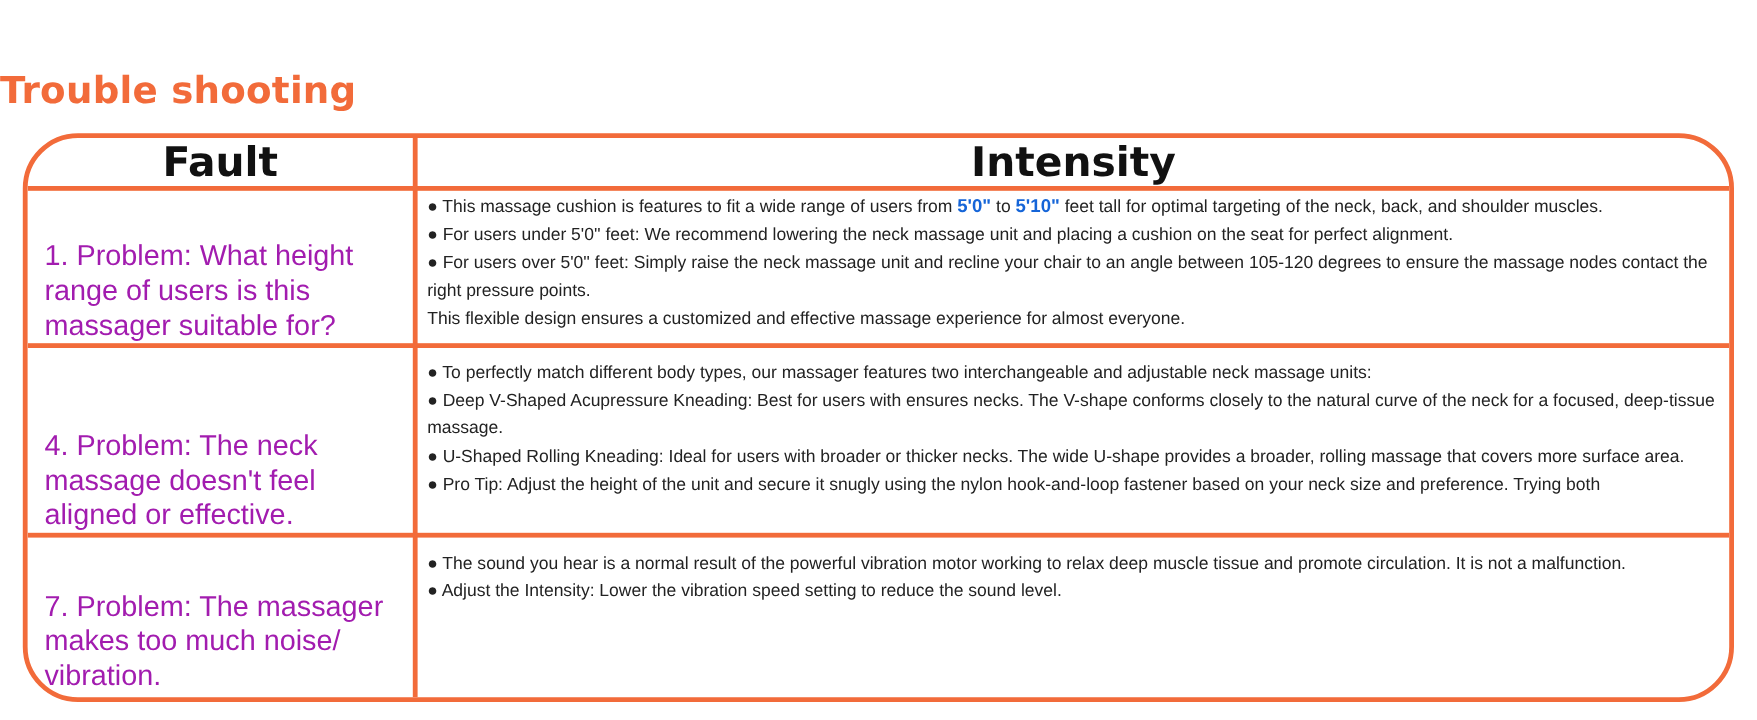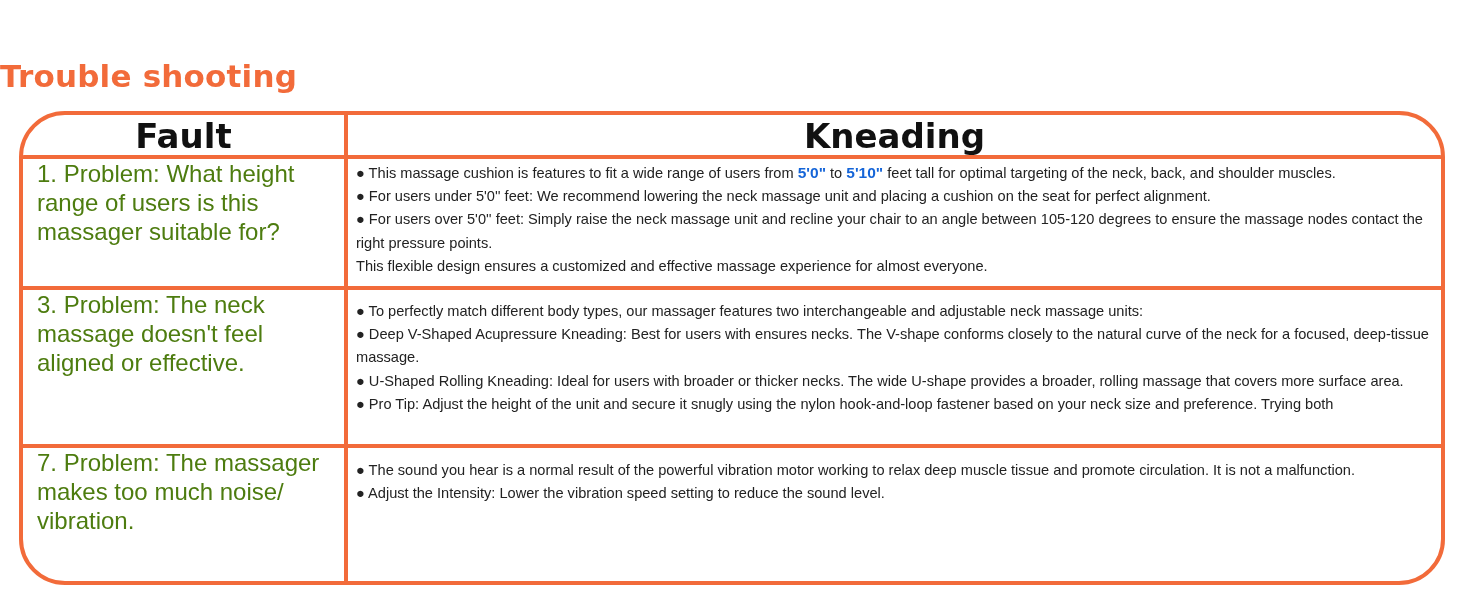--- a/index.html
+++ b/index.html
@@ -17,56 +17,56 @@
   .vline { position: absolute; left: 321px; top: 0; width: 4px; height: 100%; background: #F26B3A; }
   .hline { position: absolute; left: 0; width: 100%; height: 4px; background: #F26B3A; }
   .hdr {
     position: absolute; top: 0; height: 24px; line-height: 42px; text-align: center;
     font-family: "DejaVu Sans", sans-serif; font-weight: bold; font-size: 34px; color: #111;
   }
   .hdr-fault { left: 0; width: 321px; }
   .hdr-sol { left: 325px; width: 1093px; }
   .fault {
     position: absolute; left: 14px; width: 300px;
-    font-size: 24px; line-height: 29px; color: #4d7c0f;
-    display: flex; align-items: flex-start;
+    font-size: 24px; line-height: 29px; color: #a21caf;
+    display: flex; align-items: flex-end;
   }
   .sol {
     position: absolute; left: 333px; width: 1080px;
     font-size: 14.6px; line-height: 23.2px; color: #222;
   }
   .sol p { margin: 0; }
   .blue { color: #1565D8; font-weight: bold; font-size: 15.5px; }
 </style>
 </head>
 <body>
 
 <div class="title">Trouble shooting</div>
 
 <div class="table">
   <div class="vline"></div>
   <div class="hline" style="top:40px"></div>
   <div class="hline" style="top:171px"></div>
   <div class="hline" style="top:329px"></div>
 
   <div class="hdr hdr-fault">Fault</div>
-  <div class="hdr hdr-sol">Kneading</div>
+  <div class="hdr hdr-sol">Intensity</div>
 
   <div class="fault" style="top:44px;height:127px">
     <span>1. Problem: What height range of users is this massager suitable for?</span>
   </div>
   <div class="sol" style="top:46px">
     <p><span>● This massage cushion is features to fit a wide range of users from </span><span class="blue">5'0"</span><span> to </span><span class="blue">5'10"</span><span>  feet tall for optimal targeting of the neck, back, and shoulder muscles.</span></p>
     <p>● For users under 5'0'' feet: We recommend lowering the neck massage unit and placing a cushion on the seat for perfect alignment.</p>
     <p>● For users over 5'0'' feet: Simply raise the neck massage unit and recline your chair to an angle between 105-120 degrees to ensure the massage nodes contact the right pressure points.</p>
     <p>This flexible design ensures a customized and effective massage experience for almost everyone.</p>
   </div>
 
   <div class="fault" style="top:175px;height:154px">
-    <span>3. Problem: The neck massage doesn't feel aligned or effective.</span>
+    <span>4. Problem: The neck massage doesn't feel aligned or effective.</span>
   </div>
   <div class="sol" style="top:185px">
     <p>● To perfectly match different body types, our massager features two interchangeable and adjustable neck massage units:</p>
     <p>● Deep V-Shaped Acupressure Kneading: Best for users with ensures necks. The V-shape conforms closely to the natural curve of the neck for a focused, deep-tissue massage.</p>
     <p>● U-Shaped Rolling Kneading: Ideal for users with broader or thicker necks. The wide U-shape provides a broader, rolling massage that covers more surface area.</p>
     <p>● Pro Tip: Adjust the height of the unit and secure it snugly using the nylon hook-and-loop fastener based on your neck size and preference. Trying both</p>
   </div>
 
   <div class="fault" style="top:333px;height:130px">
     <span>7. Problem: The massager makes too much noise/ vibration.</span>

